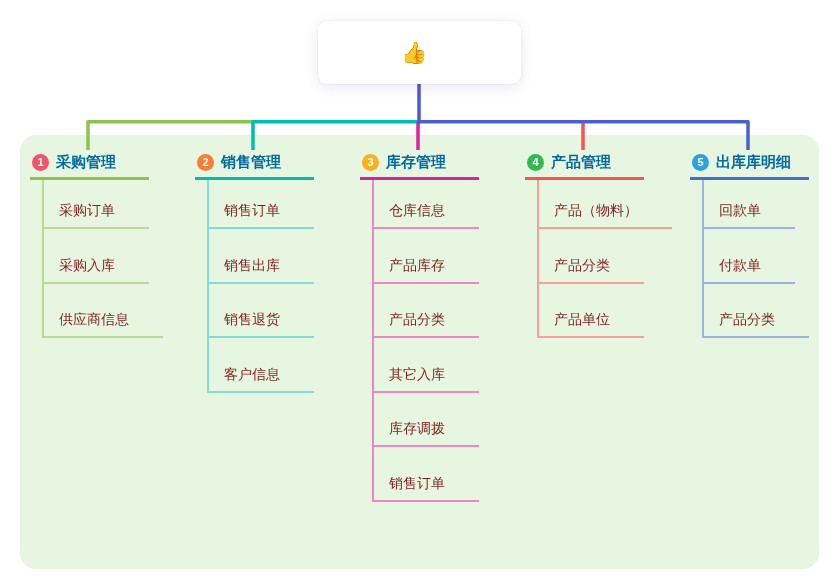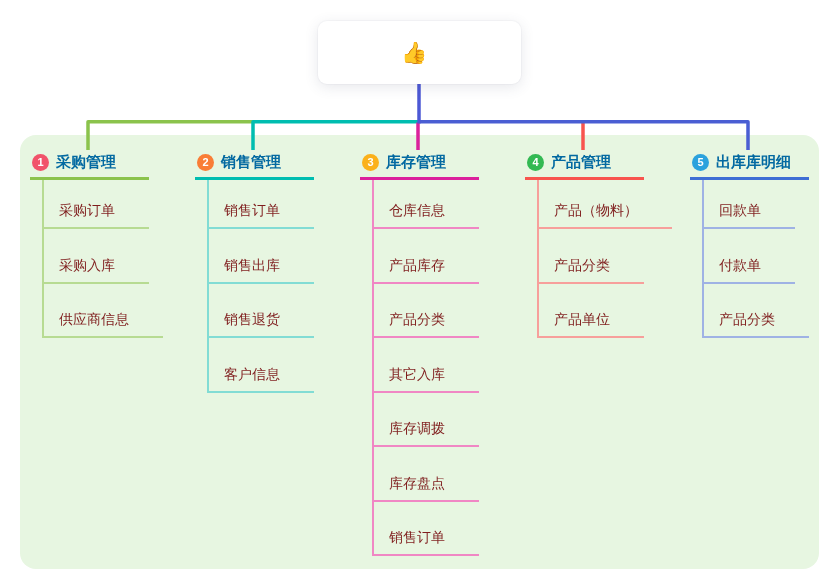--- a/index.html
+++ b/index.html
@@ -99,21 +99,20 @@
     <div class="branch-header">
       <span class="badge" style="background: rgb(251, 177, 27);">3</span>
       <span class="branch-title">库存管理</span>
     </div>
     <div class="children">
         <div class="child">仓库信息</div>
         <div class="child">产品库存</div>
         <div class="child">产品分类</div>
         <div class="child">其它入库</div>
         <div class="child">库存调拨</div>
-        <div class="child">库存盘点</div>
         <div class="child">销售订单</div>
       </div>
   </div>
     <div class="branch" style="left: 525px; --line: #f8544e; --light: #f79f9b;">
     <div class="branch-header">
       <span class="badge" style="background: rgb(51, 185, 83);">4</span>
       <span class="branch-title">产品管理</span>
     </div>
     <div class="children">
         <div class="child">产品（物料）</div>

